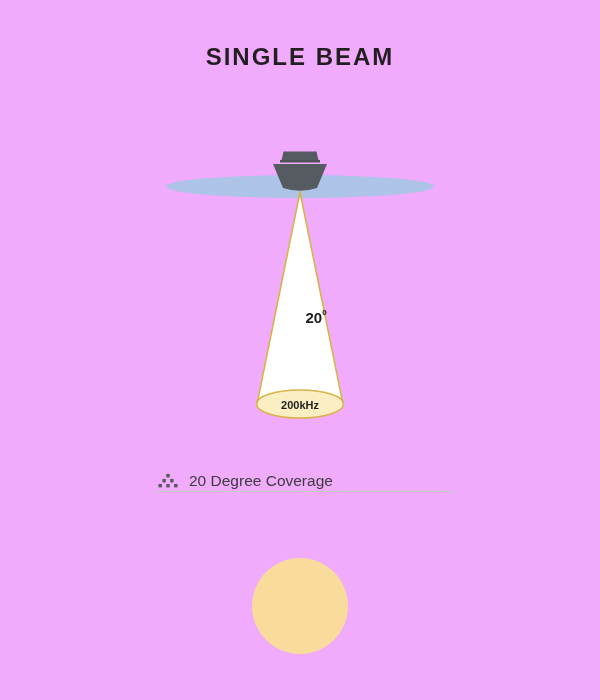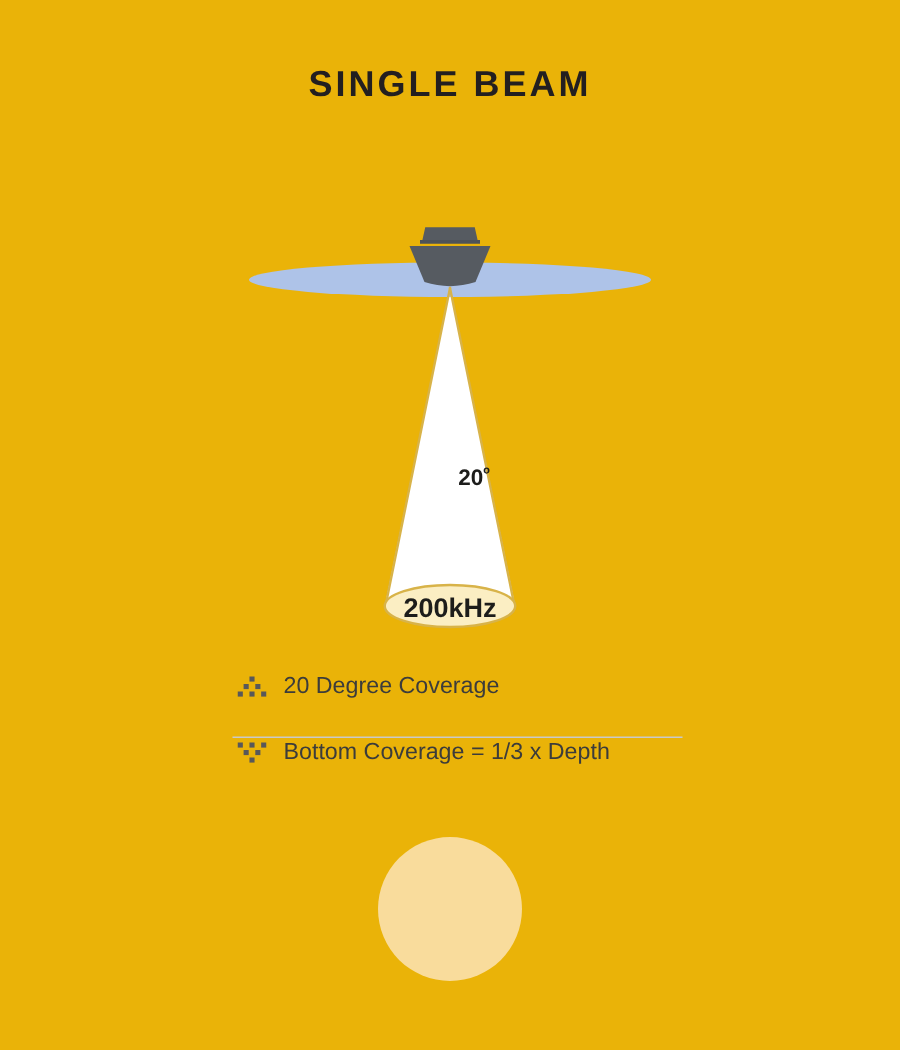--- a/index.html
+++ b/index.html
@@ -11,21 +11,21 @@
     height: 700px;
     background: #ffffff;
     font-family: "Liberation Sans", sans-serif;
     overflow: hidden;
     position: relative;
   }
   #stage {
     position: relative;
     width: 600px;
     height: 700px;
-    background: #eab308;
+    background: #f0abfc;
   }
 
   
   .title {
     position: absolute;
     left: 0;
     top: 42px;
     width: 600px;
     text-align: center;
     font-family: "Liberation Sans", sans-serif;
@@ -65,37 +65,37 @@
     font-size: 12px;
     vertical-align: 3px;
   }
   .freq-label {
     position: absolute;
     left: 0;
     top: 396px;
     width: 600px;
     text-align: center;
     font-family: "Liberation Sans", sans-serif;
-    font-size: 18px;
+    font-size: 11px;
     font-weight: bold;
     color: #1d1d1b;
     line-height: 18px;
     white-space: nowrap;
   }
 
   
   .legend {
     position: absolute;
     left: 155px;
     top: 448px;
     width: 300px;
   }
   .legend-row {
     display: flex;
-    align-items: flex-start;
+    align-items: flex-end;
     height: 43px;
   }
   .legend-divider {
     height: 1px;
     background: #c9c9c9;
     width: 300px;
   }
   .legend-icon {
     width: 26px;
     min-width: 26px;
@@ -166,31 +166,18 @@
           <rect x="1.5" y="11" width="3.4" height="3.4" fill="#58585a"></rect>
           <rect x="9.3" y="11" width="3.4" height="3.4" fill="#58585a"></rect>
           <rect x="17.1" y="11" width="3.4" height="3.4" fill="#58585a"></rect>
         </svg>
       </span>
       <span class="legend-text">20 Degree Coverage</span>
     </div>
 
     <div class="legend-divider"></div>
 
-    <div class="legend-row">
-      <span class="legend-icon">
-        <svg viewBox="0 0 22 16" width="22" height="16" xmlns="http://www.w3.org/2000/svg">
-          <rect x="1.5" y="1" width="3.4" height="3.4" fill="#58585a"></rect>
-          <rect x="9.3" y="1" width="3.4" height="3.4" fill="#58585a"></rect>
-          <rect x="17.1" y="1" width="3.4" height="3.4" fill="#58585a"></rect>
-          <rect x="5.4" y="6" width="3.4" height="3.4" fill="#58585a"></rect>
-          <rect x="13.2" y="6" width="3.4" height="3.4" fill="#58585a"></rect>
-          <rect x="9.3" y="11" width="3.4" height="3.4" fill="#58585a"></rect>
-        </svg>
-      </span>
-      <span class="legend-text">Bottom Coverage = 1/3 x Depth</span>
-    </div>
 
   </div>
 
   <div class="bottom-circle"></div>
 
 </div>
 
 </body></html>

